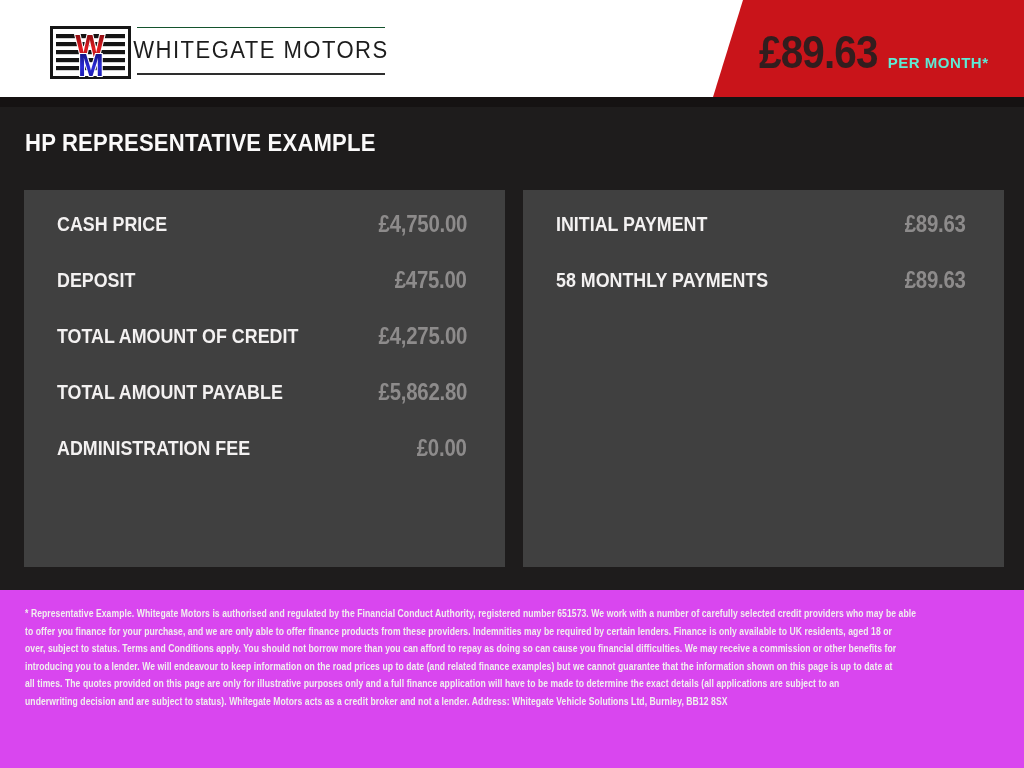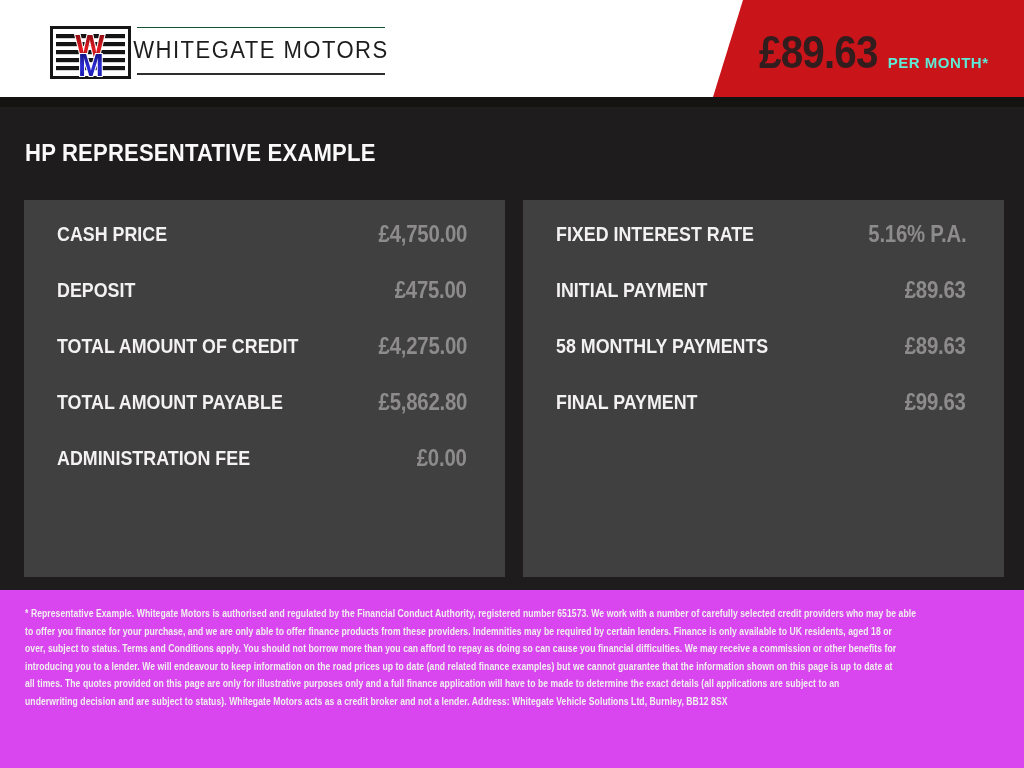--- a/index.html
+++ b/index.html
@@ -42,21 +42,21 @@
   .price-period{
     font-size:15px;font-weight:bold;color:#5eead4;letter-spacing:0.5px;
     margin-left:-6px;white-space:nowrap;
   }
   
   .header-strip{
     position:absolute;left:0;top:97px;width:1024px;height:10px;
     background:#151212;z-index:1;
   }
   
-  .main{position:absolute;left:0;top:117px;width:836px;height:483px;background:#1e1c1c;}
+  .main{position:absolute;left:0;top:107px;width:836px;height:483px;background:#1e1c1c;}
   .page-title{
     position:absolute;left:25px;top:22px;
     font-size:24px;font-weight:bold;color:#fbfafa;letter-spacing:0.2px;
     transform:scaleX(0.92);transform-origin:left top;white-space:nowrap;
   }
   .panel{
     position:absolute;top:83px;width:481px;height:377px;background:#404040;
     box-sizing:border-box;display:flex;flex-direction:column;justify-content:flex-start;
     padding:6px 0;
   }
@@ -150,34 +150,26 @@
       <span class="fvalue">£5,862.80</span>
     </div>
     <div class="frow">
       <span class="flabel">ADMINISTRATION FEE</span>
       <span class="fvalue">£0.00</span>
     </div>
   </div>
 
   <div class="panel right">
     <div class="frow">
-      <span class="flabel">FIXED INTEREST RATE</span>
-      <span class="fvalue">5.16% P.A.</span>
-    </div>
-    <div class="frow">
       <span class="flabel">INITIAL PAYMENT</span>
       <span class="fvalue">£89.63</span>
     </div>
     <div class="frow">
       <span class="flabel">58 MONTHLY PAYMENTS</span>
       <span class="fvalue">£89.63</span>
-    </div>
-    <div class="frow">
-      <span class="flabel">FINAL PAYMENT</span>
-      <span class="fvalue">£99.63</span>
     </div>
   </div>
 </div>
 
 <div class="footer">
   <div class="disclaimer">* Representative Example. Whitegate Motors is authorised and regulated by the Financial Conduct Authority, registered number 651573. We work with a number of carefully selected credit providers who may be able
 to offer you finance for your purchase, and we are only able to offer finance products from these providers. Indemnities may be required by certain lenders. Finance is only available to UK residents, aged 18 or
 over, subject to status. Terms and Conditions apply. You should not borrow more than you can afford to repay as doing so can cause you financial difficulties. We may receive a commission or other benefits for
 introducing you to a lender. We will endeavour to keep information on the road prices up to date (and related finance examples) but we cannot guarantee that the information shown on this page is up to date at
 all times. The quotes provided on this page are only for illustrative purposes only and a full finance application will have to be made to determine the exact details (all applications are subject to an

